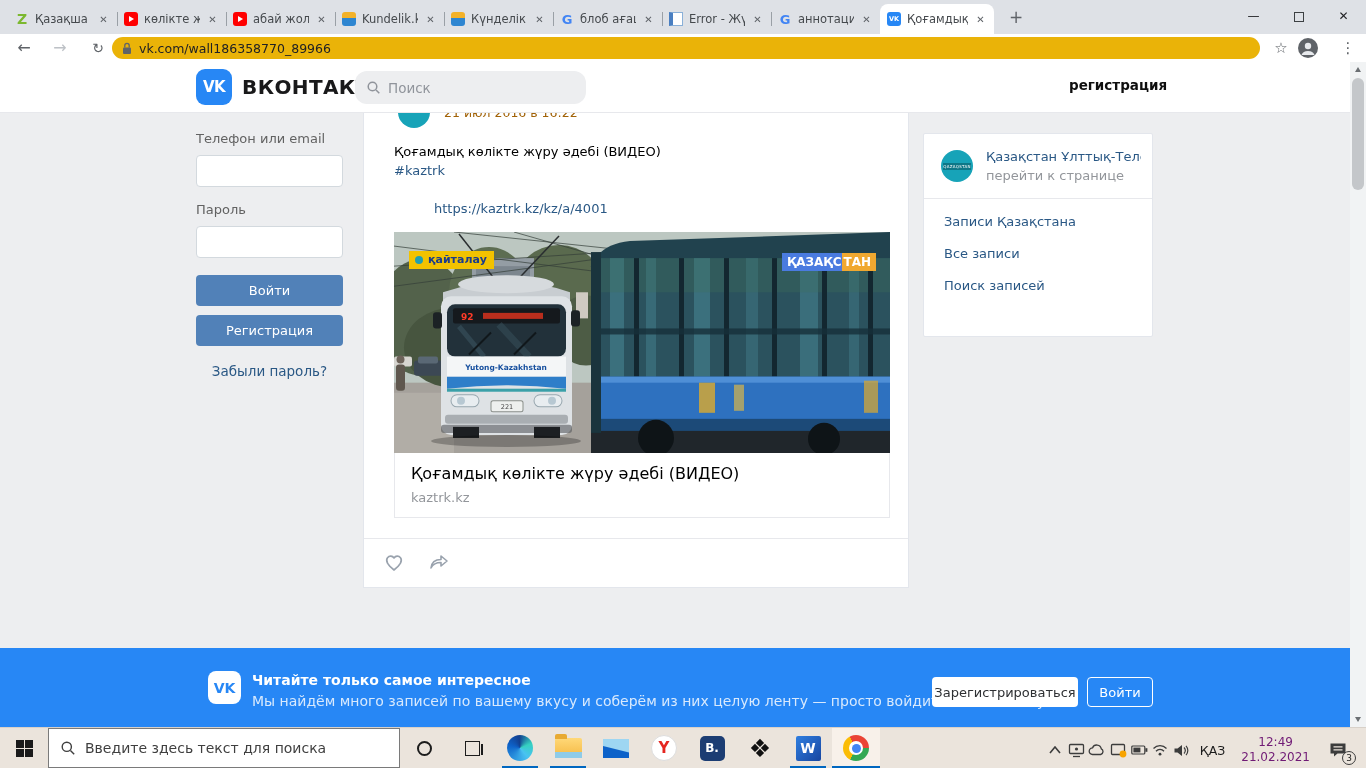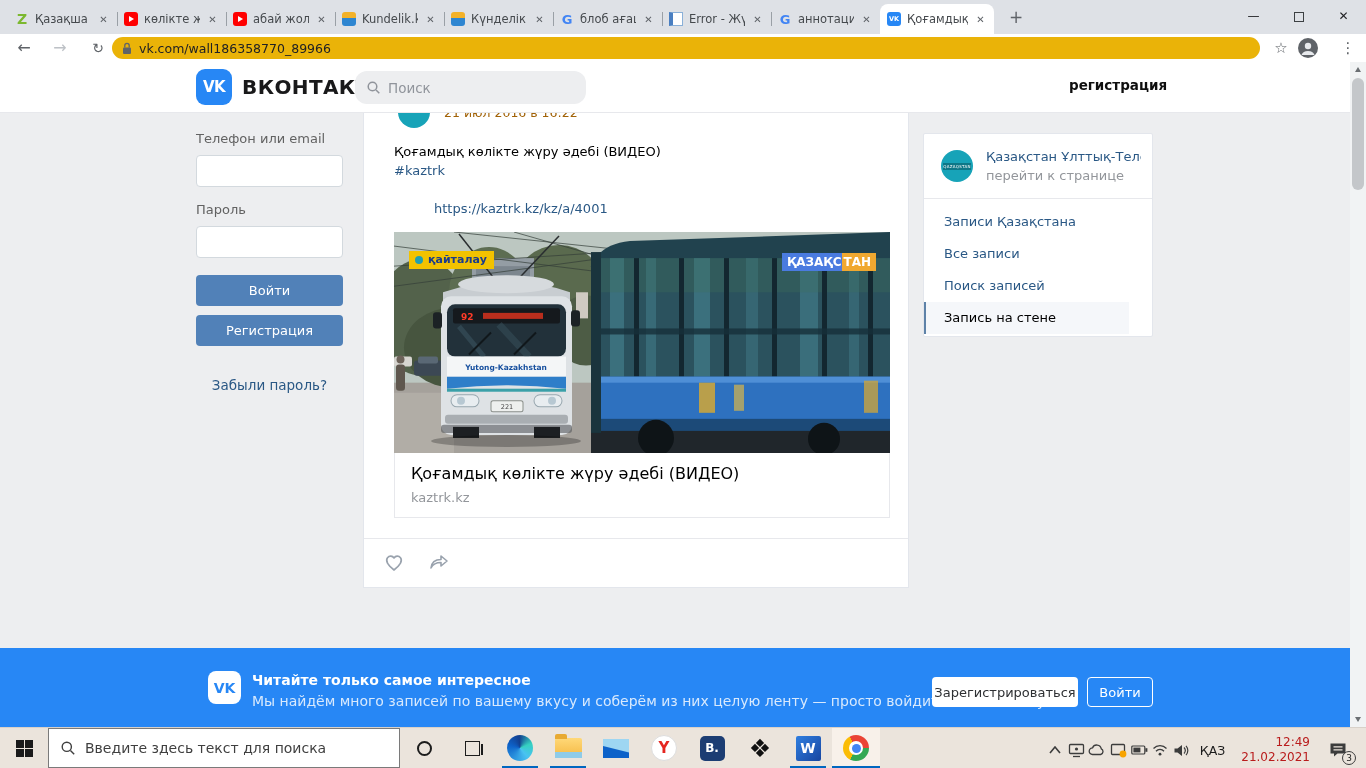--- a/index.html
+++ b/index.html
@@ -53,21 +53,21 @@
   .vk-reg { position:absolute; left:1069px; top:15px; font-size:13.5px; font-weight:bold; color:#0f0f0f; cursor:pointer; }
 
   
   .login { position:absolute; left:196px; top:131px; width:147px; }
   .login label { display:block; font-size:13px; color:#626262; margin-bottom:9px; }
   .login input { width:147px; height:32px; border:1px solid #d3d9de; border-radius:4px; background:#fff; margin-bottom:15px; padding:0 8px; font-size:13px; }
   .btn-vk { width:147px; height:31px; border:none; border-radius:4px; background:#5181b8; color:#fff; font-size:13px;
             font-family:inherit; cursor:pointer; display:block; }
   .btn-login { margin-top:2px; }
   .btn-reg { margin-top:9px; }
-  .forgot { display:block; width:147px; text-align:center; margin-top:31px; font-size:13.5px; color:#2a5885; cursor:pointer; }
+  .forgot { display:block; width:147px; text-align:center; margin-top:17px; font-size:13.5px; color:#2a5885; cursor:pointer; }
 
   
   .post { position:absolute; left:363px; top:113px; width:546px; height:475px; background:#fff;
           border:1px solid #e3e6ec; border-top:none; overflow:hidden; }
   .post-avatar { position:absolute; left:34px; top:-17px; width:32px; height:32px; border-radius:50%; background:#17a3b8; cursor:pointer; }
   .post-date { position:absolute; left:80px; top:-8px; font-size:12.5px; color:#a16207; cursor:pointer; }
   .post-text { position:absolute; left:30px; top:29px; font-size:13px; color:#000; line-height:19px; }
   .post-tag { position:absolute; left:30px; top:48px; font-size:13px; color:#2a5885; line-height:19px; cursor:pointer; }
   .post-link { position:absolute; left:30px; top:88px; font-size:13px; color:#2a5885; cursor:pointer;margin-left:40px; }
   .video-wrap { position:absolute; left:30px; top:119px; width:496px; height:221px; cursor:pointer; background:#222; }
@@ -146,21 +146,21 @@
   .ic-book { width:25px; height:25px; border-radius:5px; background:#1c3d73; color:#fff; font-weight:bold; font-size:12px; display:flex; align-items:center; justify-content:center; }
   .ic-drop { color:#111; font-size:25px; line-height:25px; }
   .ic-word { width:25px; height:25px; background:linear-gradient(135deg,#2f7ee0,#1746a0); color:#fff; font-weight:bold; font-size:14px; display:flex; align-items:center; justify-content:center; border-radius:2px; }
   .ic-chrome { position:relative; width:26px; height:26px; border-radius:50%;
                background:conic-gradient(from -30deg,#ea4335 0 33%,#34a853 33% 66%,#fbbc05 66% 100%); }
   .ic-chrome .cin { position:absolute; left:6px; top:6px; width:14px; height:14px; border-radius:50%; background:#fff; }
   .ic-chrome .cdot { position:absolute; left:8.5px; top:8.5px; width:9px; height:9px; border-radius:50%; background:#4285f4; }
   .tray { position:absolute; top:0; height:44px; display:flex; align-items:center; }
   .tr-ic { width:21px; height:40px; display:flex; align-items:center; justify-content:center; cursor:pointer; }
   .tr-lang { font-size:12.5px; color:#1b1b1b; padding:0 8px; cursor:pointer; }
-  .tr-clock { text-align:right; font-size:12px; color:#b91c1c; line-height:15px; padding:0 8px; cursor:pointer; }
+  .tr-clock { text-align:center; font-size:12px; color:#701a75; line-height:15px; padding:0 8px; cursor:pointer; }
   .tr-notif { position:relative; width:40px; height:40px; display:flex; align-items:center; justify-content:center; cursor:pointer; }
   .tr-badge { position:absolute; right:2px; bottom:5px; width:14px; height:14px; border:1px solid #3c3c3c; border-radius:50%;
               background:#ebe4dc; font-size:9px; text-align:center; line-height:12px; color:#1b1b1b; }
 </style>
 </head>
 <body>
 
 <div id="screen">
 
   <div class="tabstrip">
@@ -399,21 +399,20 @@
     <div class="g-avatar">
       <span class="band">QAZAQSTAN</span>
     </div>
     <div class="g-name">Қазақстан Ұлттық-Телеа...</div>
     <div class="g-goto">перейти к странице</div>
     <div class="g-div"></div>
     <div class="g-menu">
       <div class="g-item">Записи Қазақстана</div>
       <div class="g-item">Все записи</div>
       <div class="g-item">Поиск записей</div>
-      <div class="g-item active">Запись на стене</div>
     </div>
   </div>
 
   <div class="banner">
     <div class="bn-logo">VK</div>
     <div class="bn-title">Читайте только самое интересное</div>
     <div class="bn-sub">Мы найдём много записей по вашему вкусу и соберём из них целую ленту — просто войдите в свой аккаунт.</div>
     <button class="bn-reg">Зарегистрироваться</button>
     <button class="bn-login">Войти</button>
   </div>

